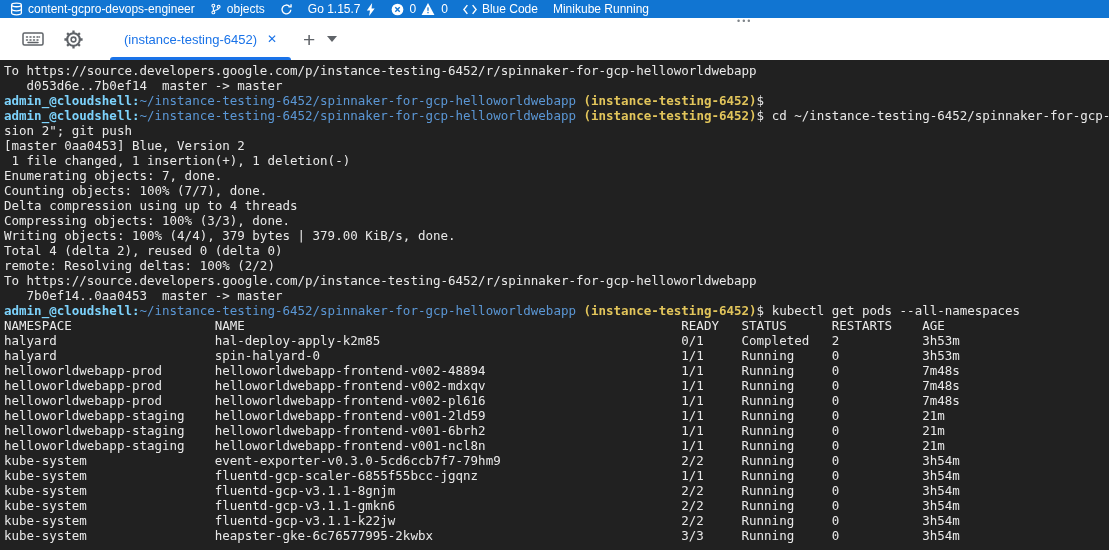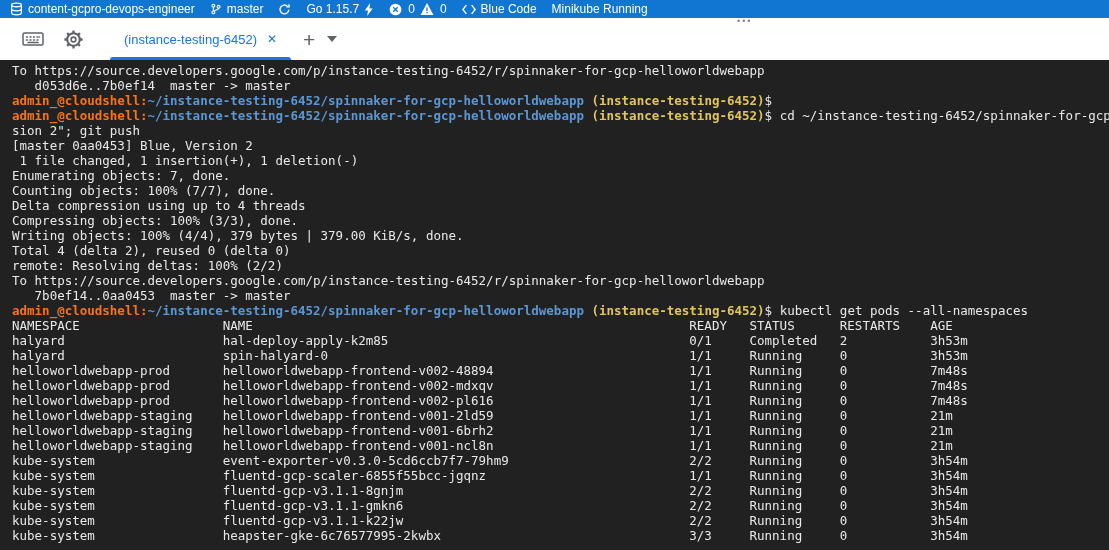--- a/index.html
+++ b/index.html
@@ -20,27 +20,27 @@
            color:var(--icon,#5f6368);cursor:pointer}
   .tab{position:relative;display:flex;align-items:center;gap:10px;height:100%;padding:0 14px;margin-left:10px;
        font-size:13px;color:var(--accent,#1a73e8);cursor:pointer}
   .tab::after{content:"";position:absolute;left:0;right:0;bottom:0;height:3px;background:var(--accent,#1a73e8);
               border-radius:3px 3px 0 0}
   .tab-close{font-size:12px;color:var(--accent,#1a73e8);cursor:pointer}
   .add-btn{font-size:21px;font-weight:400;color:var(--icon,#5f6368);margin-left:12px;cursor:pointer;line-height:1}
   .caret{margin-left:12px;cursor:pointer;display:flex;align-items:center}
 
   
-  .terminal{height:490px;background:var(--term-bg,#212121);padding:3px 0 0 12px;
+  .terminal{height:490px;background:var(--term-bg,#212121);padding:3px 0 0 4px;
             font-family:"DejaVu Sans Mono","Liberation Mono",monospace;font-size:12.5px;line-height:15px;
             white-space:pre;overflow:hidden;cursor:text}
   .tline{height:15px}
   .c-fg{color:var(--term-fg,#e9e9e9)}
-  .c-user{color:#f97316;font-weight:bold}
-  .c-path{color:var(--path,#5b97d5);font-weight:bold}
+  .c-user{color:#7dd3fc;font-weight:bold}
+  .c-path{color:var(--path,#5b97d5);font-weight:normal}
   .c-branch{color:var(--branch,#e2c55b);font-weight:bold}
 </style>
 </head>
 <body>
 
 <div class="statusbar">
 
   <div class="sb-item">
     <svg width="13" height="14" viewBox="0 0 16 16" fill="none" stroke="#fff" stroke-width="1.6">
       <ellipse cx="8" cy="3" rx="6" ry="2.2"></ellipse>
@@ -51,21 +51,21 @@
   </div>
 
   <div class="sb-item">
     <svg width="12" height="14" viewBox="0 0 16 16" fill="none" stroke="#fff" stroke-width="1.5">
       <circle cx="4.5" cy="3.5" r="1.9"></circle>
         <circle cx="4.5" cy="12.5" r="1.9"></circle>
         <circle cx="11.5" cy="5" r="1.9"></circle>
       <path d="M4.5 5.5v5"></path>
         <path d="M11.5 7c0 3-7 2.2-7 4"></path>
     </svg>
-    <span>master</span>
+    <span>objects</span>
   </div>
 
   <div class="sb-item">
     <svg width="13" height="13" viewBox="0 0 16 16" fill="none" stroke="#fff" stroke-width="1.7">
       <path d="M13.3 8.2a5.4 5.4 0 1 1-1.5-4"></path>
       <polyline points="13.6,1.6 13.6,4.8 10.4,4.8"></polyline>
     </svg>
   </div>
 
   <div class="sb-item">

